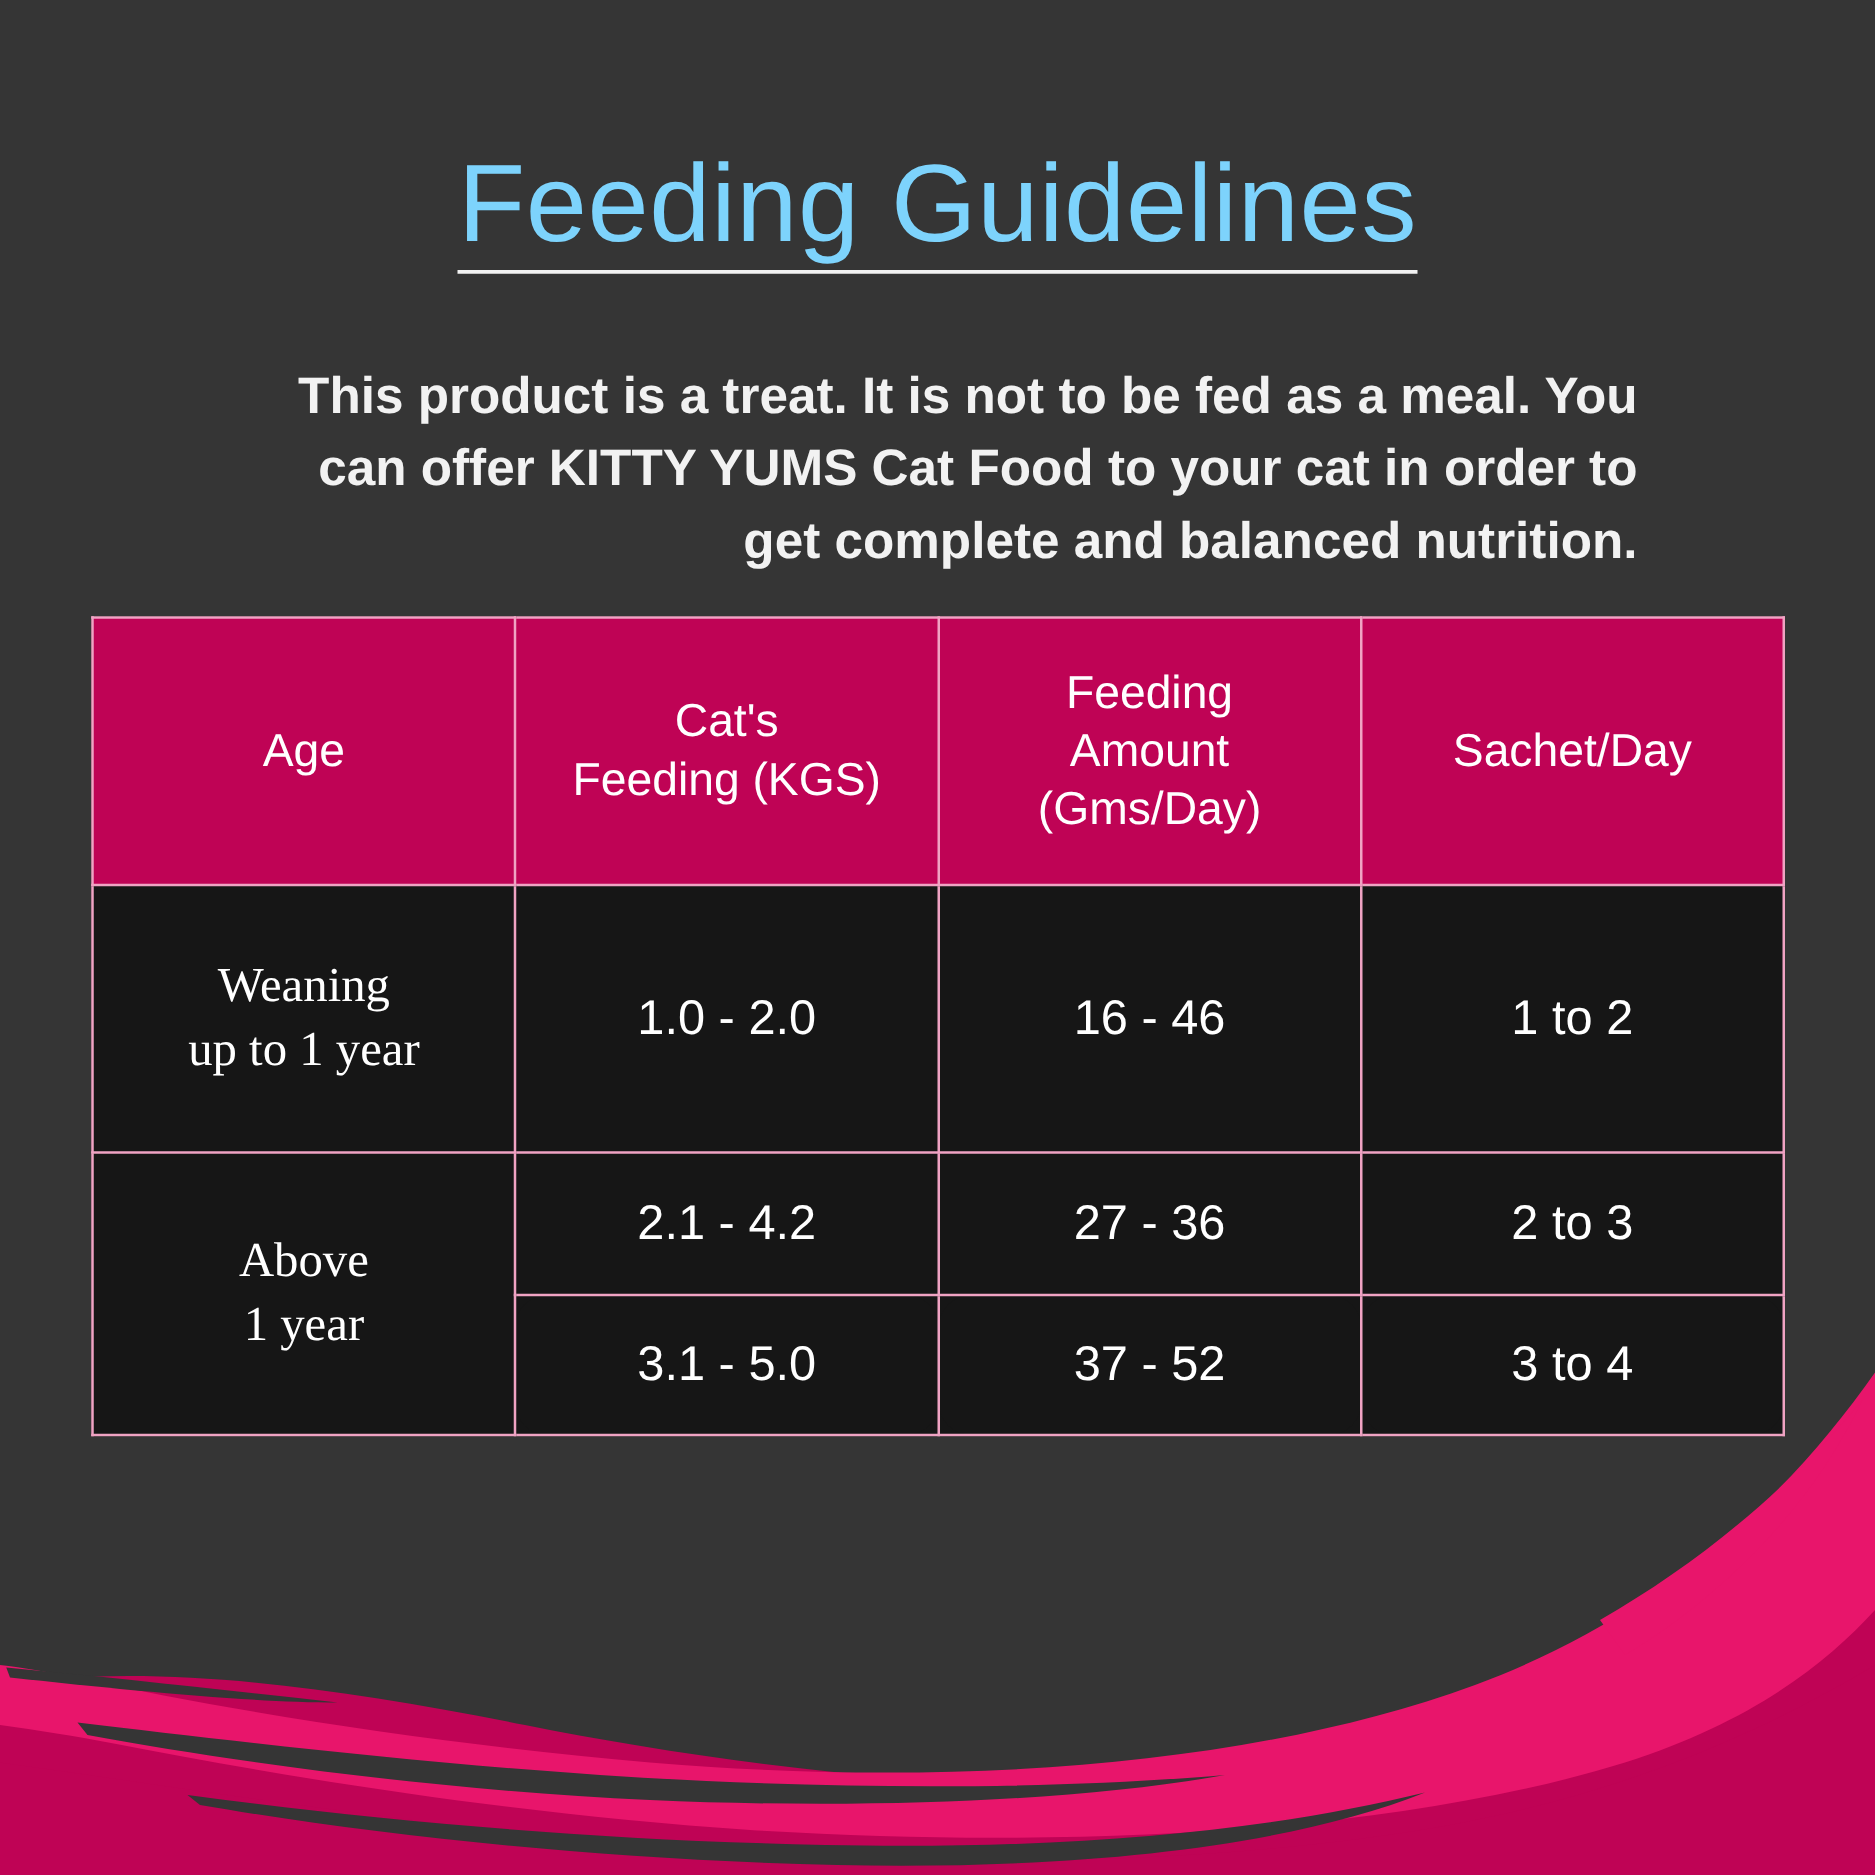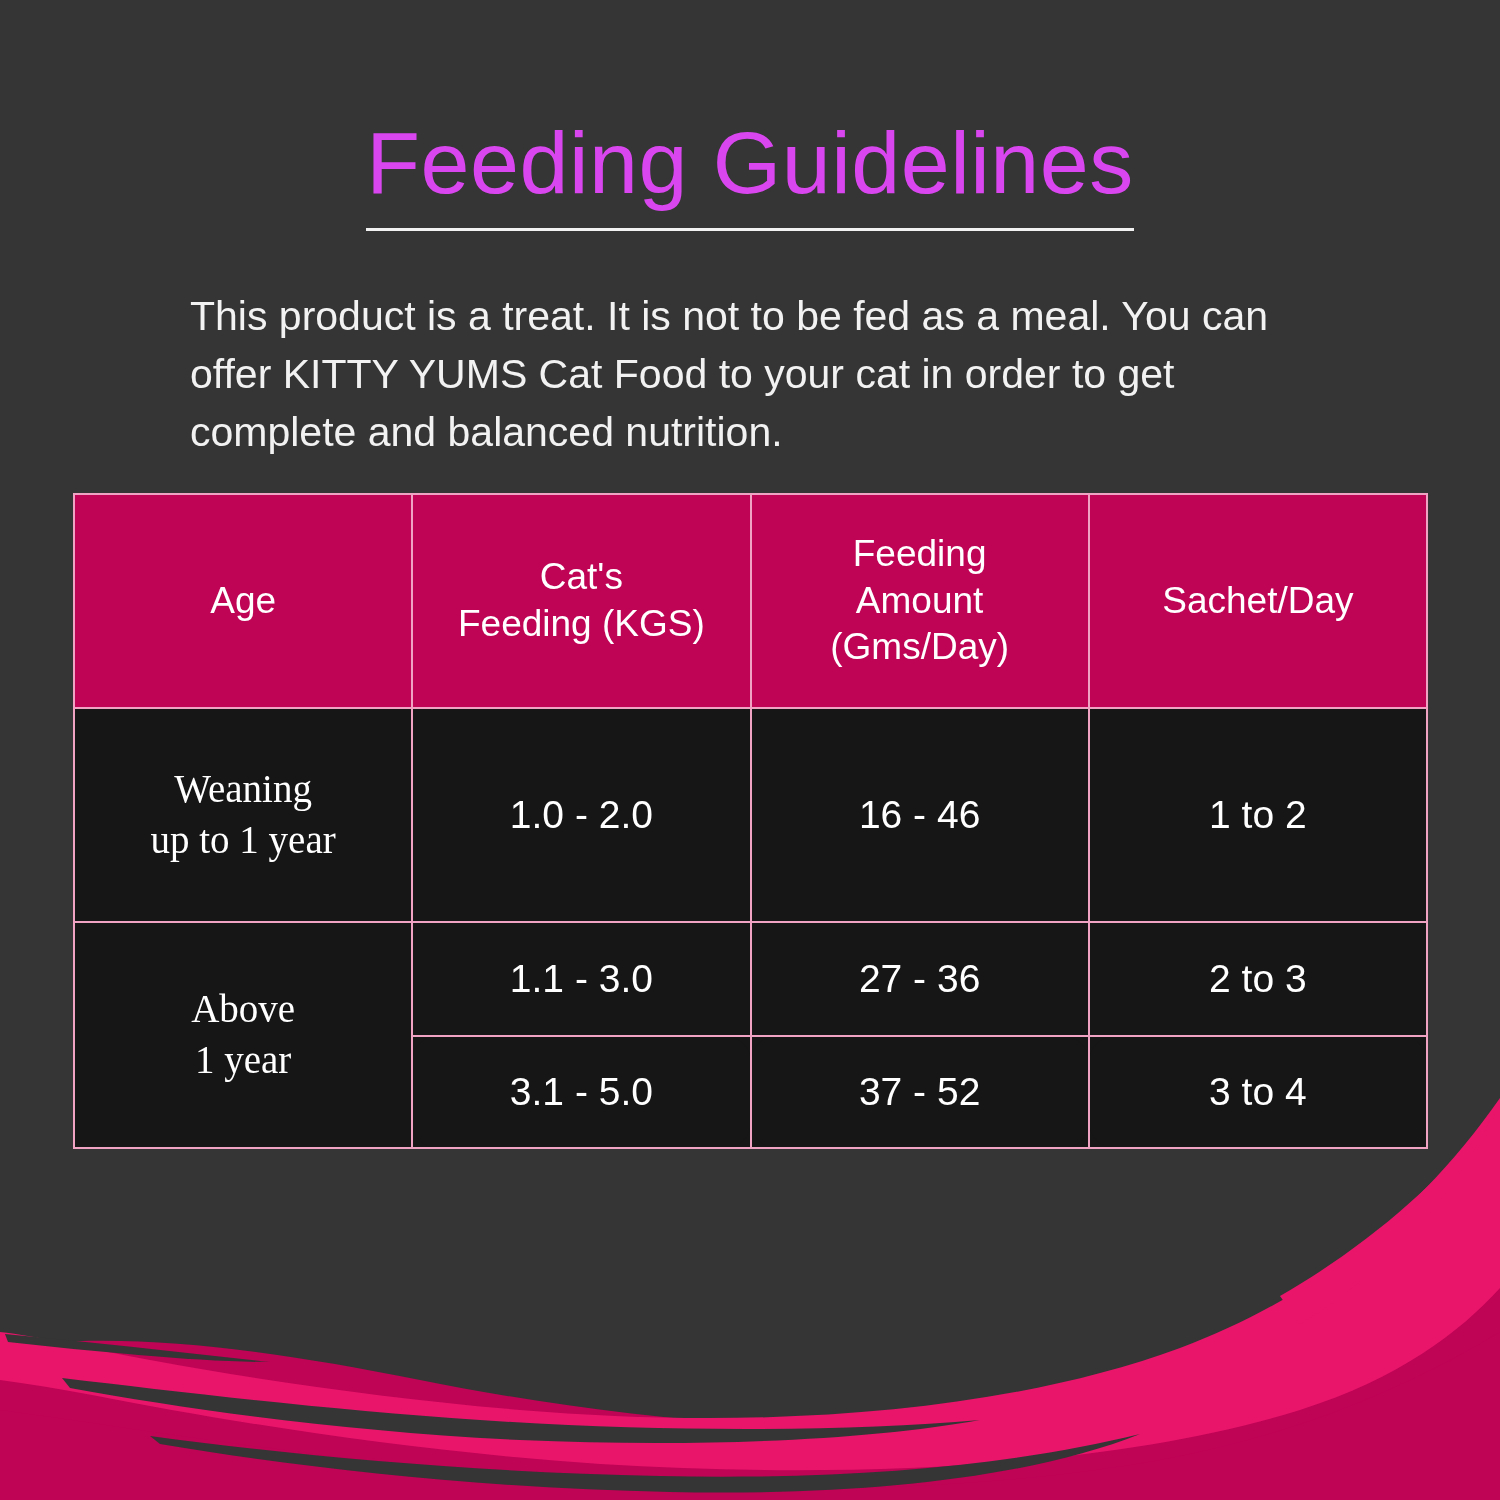--- a/index.html
+++ b/index.html
@@ -37,39 +37,39 @@
   .title-wrap {
     position: absolute;
     top: 56px;
     left: 0;
     width: 1500px;
     text-align: center;
     z-index: 3;
   }
   .title {
     display: inline-block;
-    color: #d946ef;
+    color: #7dd3fc;
     font-size: 88px;
     font-weight: 300;
     letter-spacing: 0.5px;
     line-height: 1.08;
-    padding-bottom: 18px;
+    padding-bottom: 6px;
     border-bottom: 3px solid #f2f2f2;
   }
 
   
   .intro {
     position: absolute;
     top: 246px;
     left: 190px;
     width: 1120px;
-    text-align: left;
+    text-align: right;
     color: #f2f2f2;
     font-size: 41px;
-    font-weight: 400;
+    font-weight: 700;
     line-height: 1.42;
     z-index: 3;
   }
 
   
   .table-wrap {
     position: absolute;
     left: 73px;
     top: 493px;
     width: 1355px;
@@ -175,21 +175,21 @@
           </td>
           <td>1.0 - 2.0</td>
           <td>16 - 46</td>
           <td>1 to 2</td>
         </tr>
         <tr class="row-above-a">
           <td class="age-cell" rowspan="2">
             <span>Above</span><br>
             <span>1 year</span>
           </td>
-          <td>1.1 - 3.0</td>
+          <td>2.1 - 4.2</td>
           <td>27 - 36</td>
           <td>2 to 3</td>
         </tr>
         <tr class="row-above-b">
           <td>3.1 - 5.0</td>
           <td>37 - 52</td>
           <td>3 to 4</td>
         </tr>
       </tbody>
     </table>

